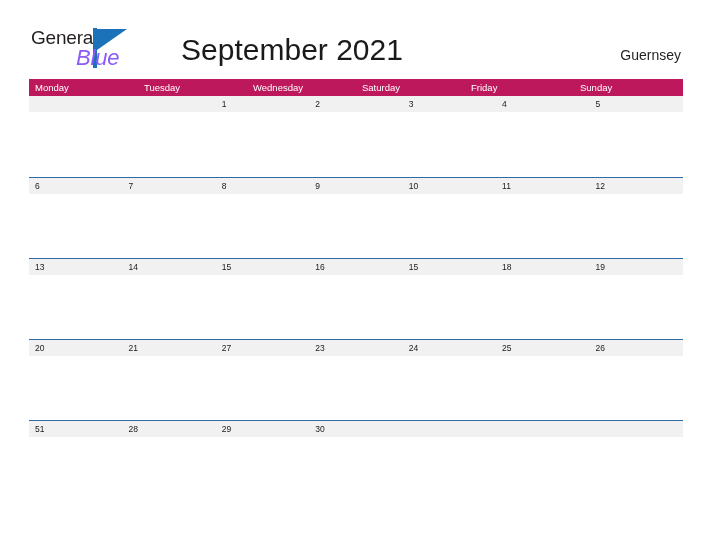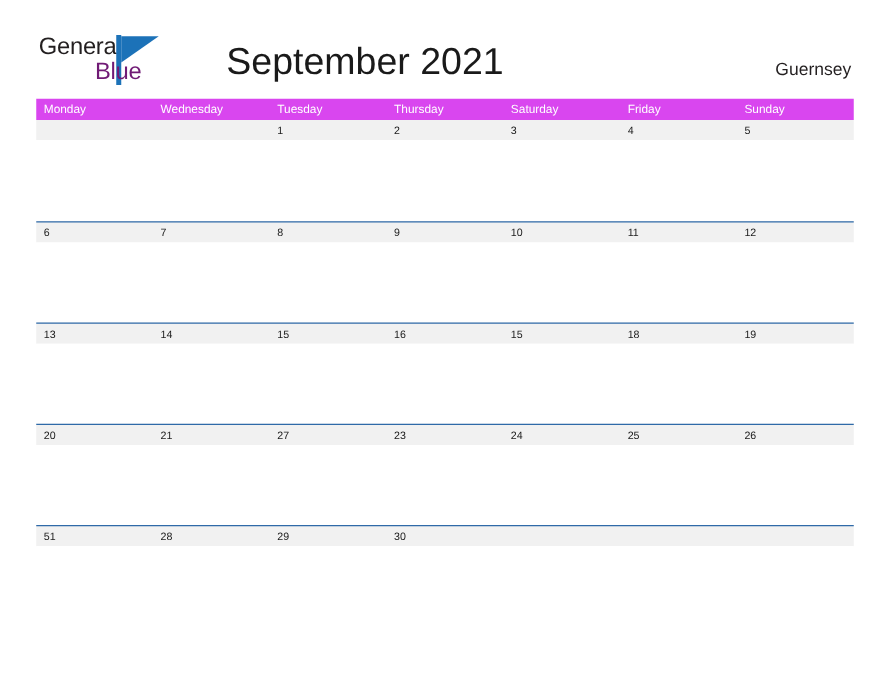--- a/index.html
+++ b/index.html
@@ -44,25 +44,26 @@
     font-size: 19px;
     line-height: 22px;
     color: #231f20;
     letter-spacing: -0.2px;
     font-family: "Liberation Sans", sans-serif;
   }
   .logo-blue {
     position: absolute;
     left: 45px;
     top: 20px;
-    font-size: 19px;
+    font-size: 22px;
     line-height: 22px;
-    color: #701a75;
+    color: #8b5cf6;
     letter-spacing: -0.2px;
     font-family: "Liberation Sans", sans-serif;
+    font-style: italic;
   }
   .logo-mark {
     position: absolute;
     left: 62px;
     top: 1px;
     width: 34px;
     height: 40px;
   }
   .logo-mark .bar {
     position: absolute;
@@ -111,21 +112,21 @@
     position: absolute;
     left: 29px;
     top: 79px;
     width: 654px;
   }
 
   .weekday-row {
     display: flex;
     width: 654px;
     height: 17px;
-    background: #d946ef;
+    background: #be185d;
   }
   .weekday-cell {
     flex: 1 1 0;
     box-sizing: border-box;
     padding-left: 6px;
     font-size: 9.5px;
     line-height: 17px;
     color: #ffffff;
     font-family: "Liberation Sans", sans-serif;
     white-space: nowrap;
@@ -180,23 +181,22 @@
     <div class="month-title">September 2021</div>
 
     <div class="locale-label">Guernsey</div>
 
   </div>
 
   <div class="calendar">
 
     <div class="weekday-row">
       <div class="weekday-cell">Monday</div>
+      <div class="weekday-cell">Tuesday</div>
       <div class="weekday-cell">Wednesday</div>
-      <div class="weekday-cell">Tuesday</div>
-      <div class="weekday-cell">Thursday</div>
       <div class="weekday-cell">Saturday</div>
       <div class="weekday-cell">Friday</div>
       <div class="weekday-cell">Sunday</div>
     </div>
 
     <div class="week-row">
       <div class="date-strip">
         <div class="date-cell"></div>
         <div class="date-cell"></div>
         <div class="date-cell">1</div>

